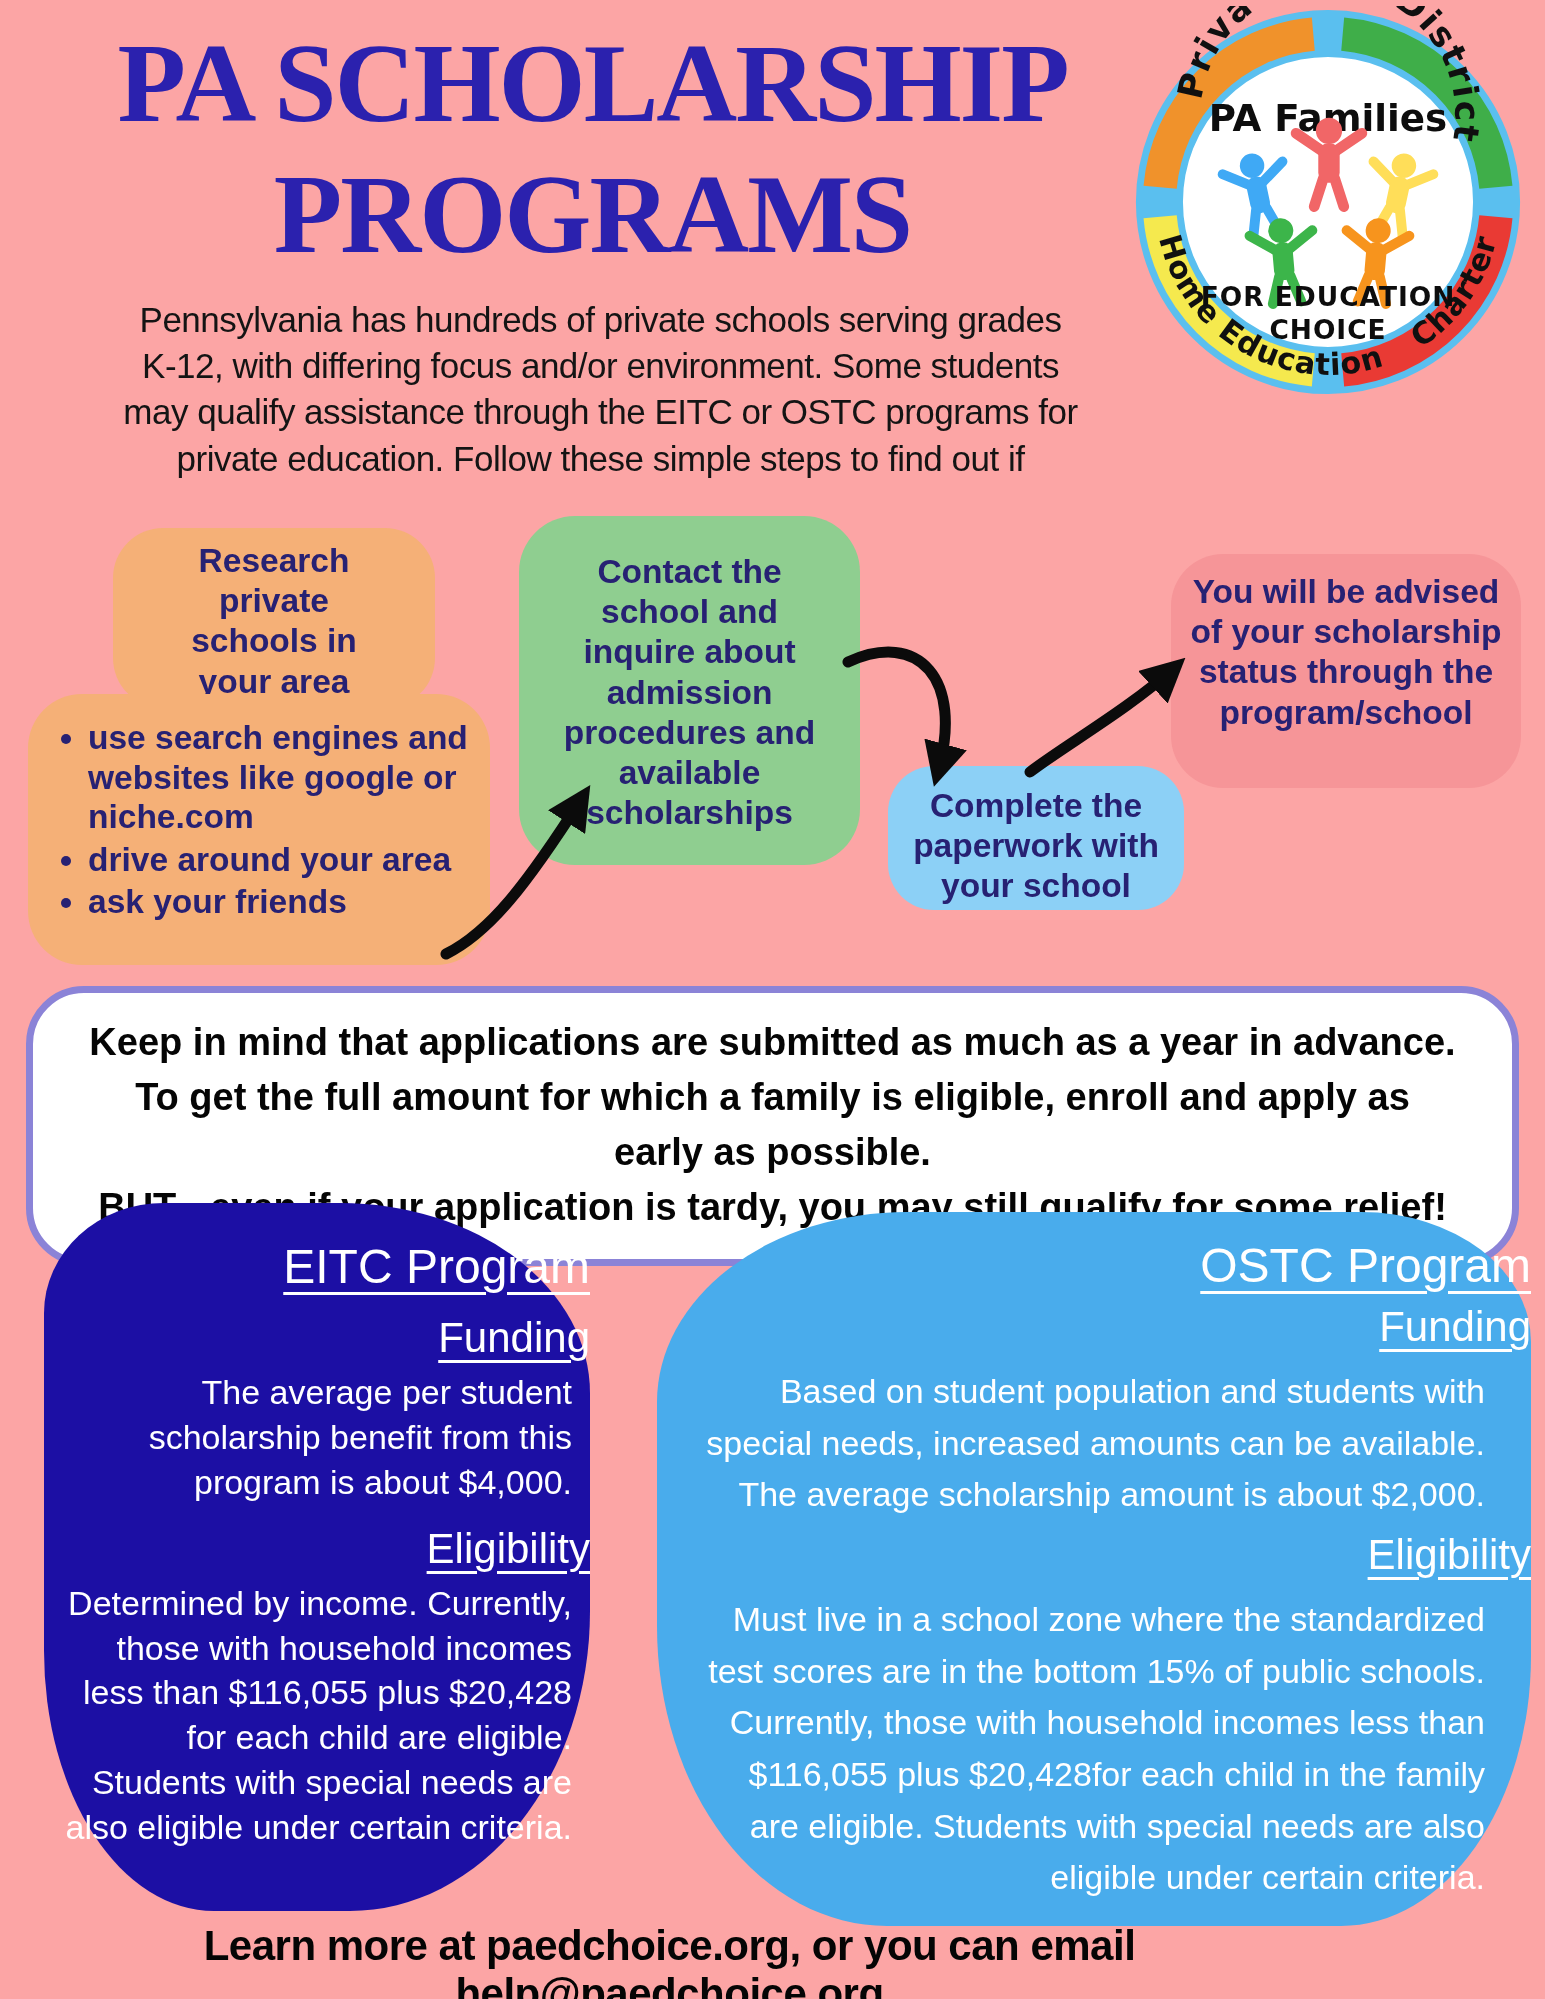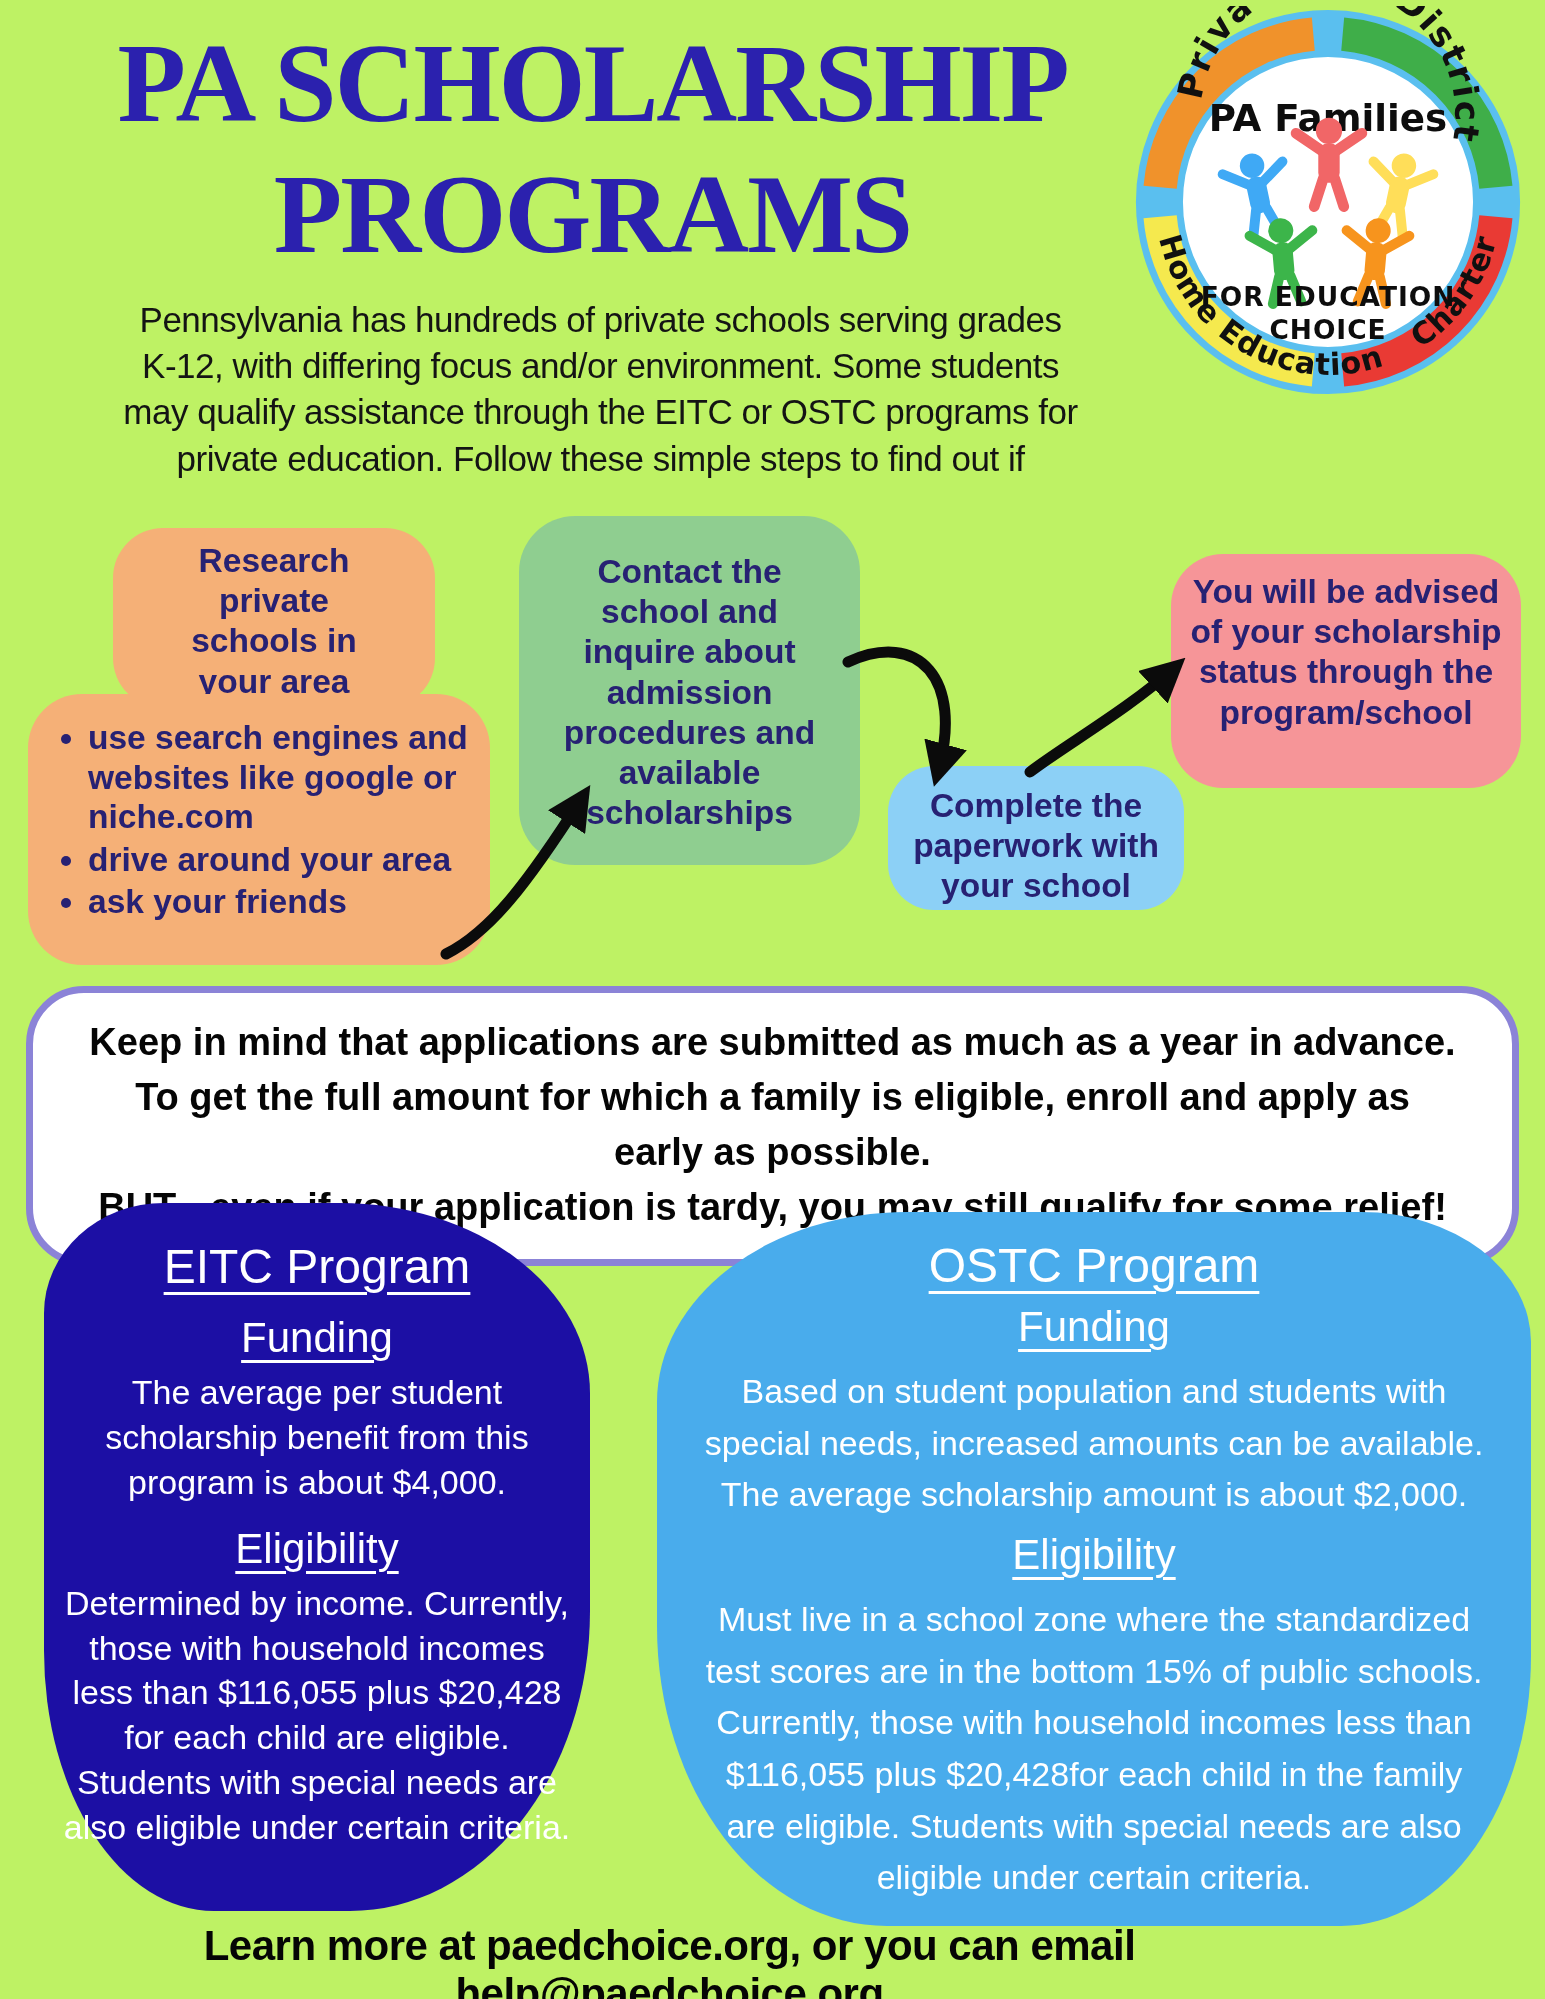--- a/index.html
+++ b/index.html
@@ -6,21 +6,21 @@
     --title-blue:#2B21AE; --navy:#272173; --orange:#F5B077; --green:#8FCE90;
     --sky:#8CD0F6; --pink:#F69598; --eitc-blue:#1C0FA4; --ostc-blue:#49ACEC;
     --callout-border:#8B83D7; --ring-blue:#5ABFEF; --seg-orange:#F0922B;
     --seg-green:#3FAE49; --seg-yellow:#F5E94E; --seg-red:#E93A34;
     --fig-blue:#3FA9F5; --fig-red:#F16667; --fig-yellow:#FFDE59;
     --fig-green:#3CB54A; --fig-orange:#F7941D; --arrow-black:#0B0B0B;
   }
   *{margin:0;padding:0;box-sizing:border-box;}
   html,body{background:#e8e8e8;}
   .page{
-    position:relative; width:1545px; height:1999px; background:#bef264;
+    position:relative; width:1545px; height:1999px; background:#fca5a5;
     font-family:"Liberation Sans", sans-serif; overflow:hidden; margin:0 auto;
   }
   
   .title{
     position:absolute; top:18px; left:0; width:1185px; text-align:center;
     font-family:"Liberation Serif", serif; font-weight:700; font-size:112px;
     line-height:1.17; color:var(--title-blue); letter-spacing:-2px;
   }
   .logo{position:absolute; top:6px; left:1132px; width:392px; height:392px;}
   .logo text{font-family:"DejaVu Sans", sans-serif;}
@@ -47,21 +47,21 @@
   .arrows{position:absolute; left:0; top:480px; width:1545px; height:520px; pointer-events:none;}
   
   .callout{
     position:absolute; left:26px; top:986px; width:1493px; background:#fff;
     border:7px solid var(--callout-border); border-radius:58px;
     padding:22px 8px 24px; text-align:center;
     font-family:Liberation Sans, sans-serif; font-weight:700; font-size:38px;
     line-height:1.45; color:#050505;
   }
   
-  .program{position:absolute; color:#ffffff; text-align:center; font-weight:400;}
+  .program{position:absolute; color:#ffffff; text-align:right; font-weight:400;}
   .eitc{
     left:44px; top:1203px; width:546px; height:708px; background:var(--eitc-blue);
     border-radius:120px 250px 240px 170px / 110px 190px 300px 260px;
   }
   .ostc{
     left:657px; top:1212px; width:874px; height:714px; background:var(--ostc-blue);
     border-radius:250px 170px 190px 230px / 190px 130px 270px 300px;
   }
   .prog-title{font-size:48px; text-decoration:underline; text-underline-offset:9px; text-decoration-thickness:3px;}
   .eitc .prog-title{margin-top:36px;}

